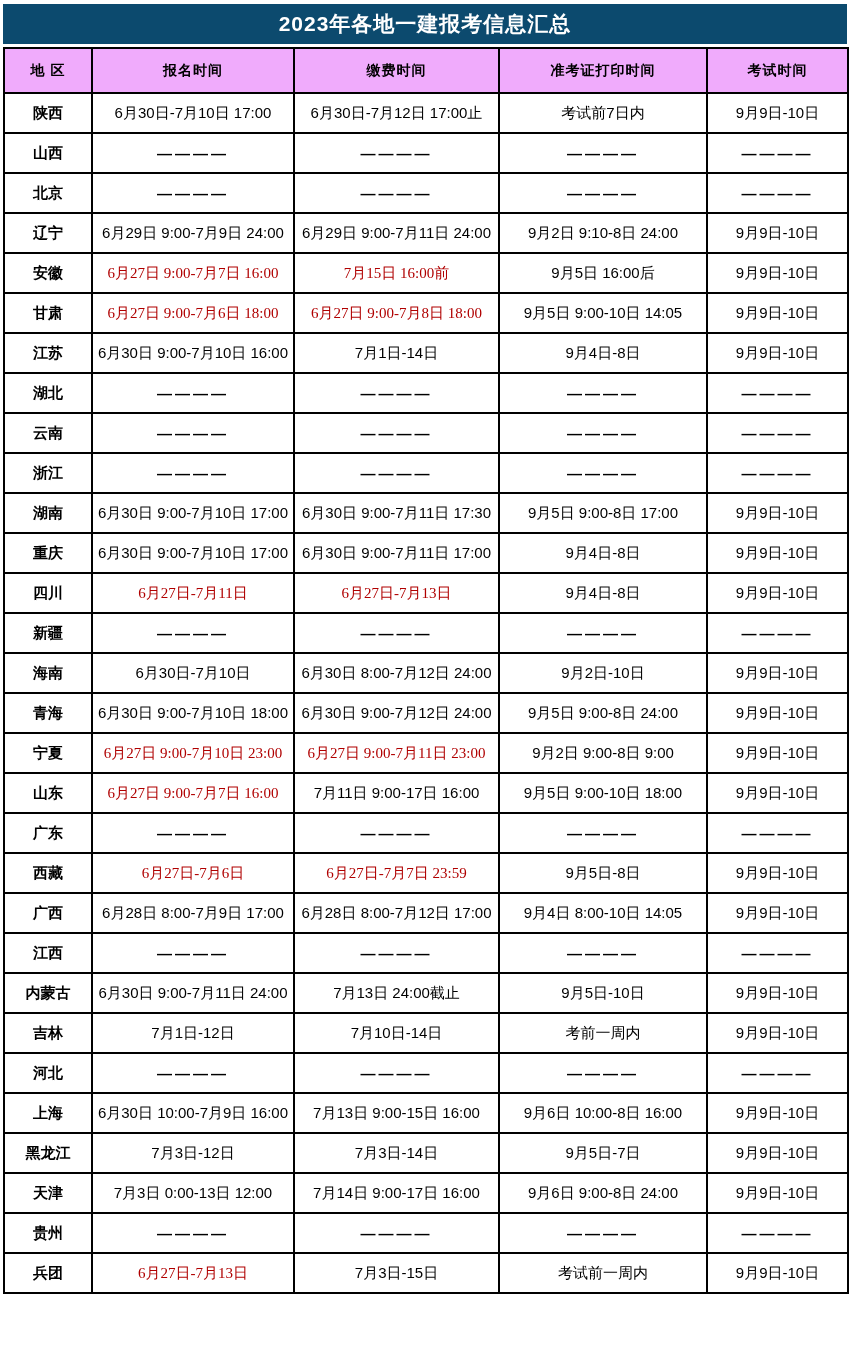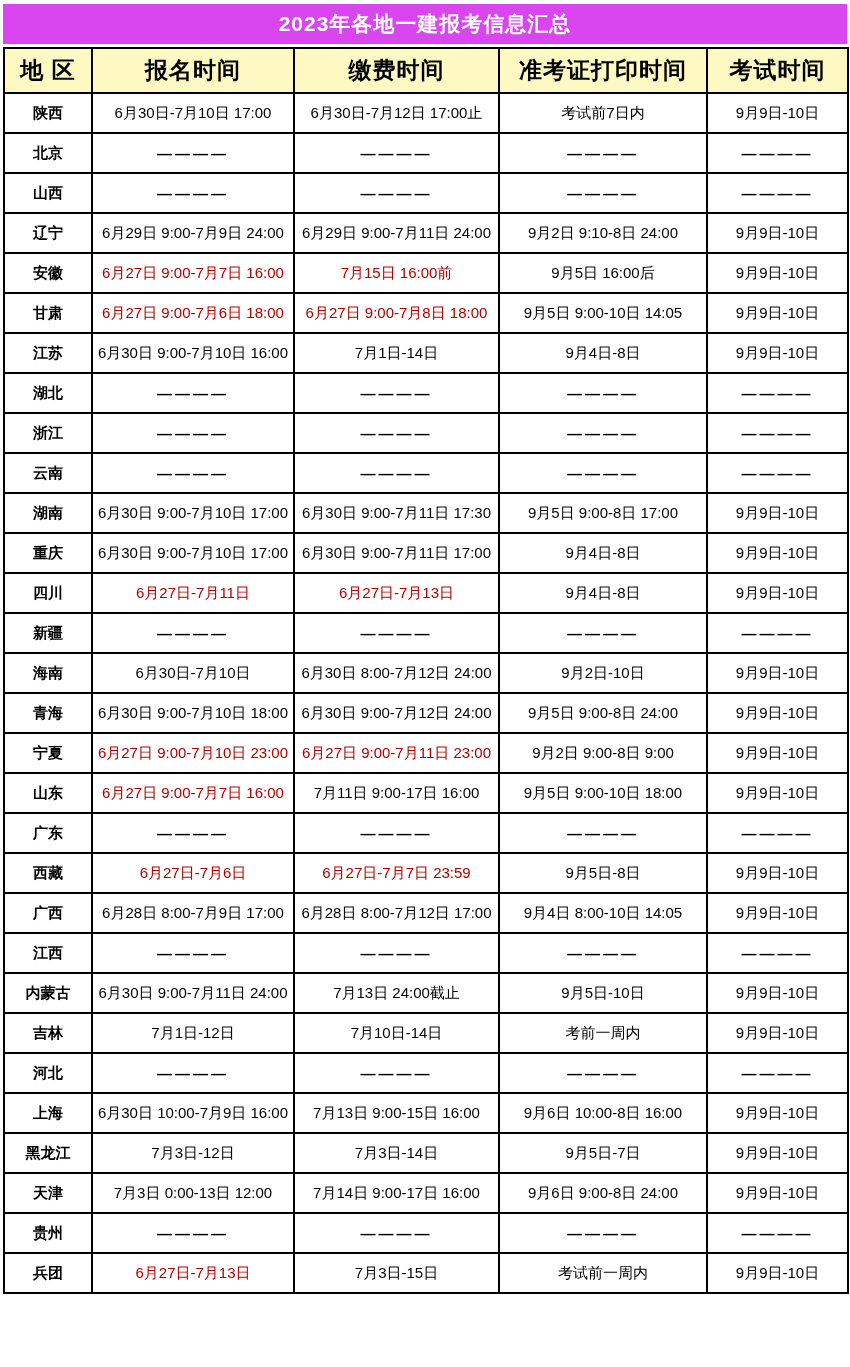--- a/index.html
+++ b/index.html
@@ -8,21 +8,21 @@
     background: #ffffff;
     font-family: "Liberation Sans", "DejaVu Sans", sans-serif;
     color: #000000;
   }
   .page {
     width: 850px;
     box-sizing: border-box;
     padding: 4px 3px 0 3px;
   }
   .title-bar {
-    background: #d946ef;
+    background: #0c4a6e;
     color: #ffffff;
     font-size: 21px;
     font-weight: bold;
     text-align: center;
     height: 40px;
     line-height: 40px;
     letter-spacing: 1px;
     margin-bottom: 3px;
   }
   table.info-table {
@@ -33,37 +33,38 @@
   table.info-table th,
   table.info-table td {
     border: 2px solid #000000;
     text-align: center;
     vertical-align: middle;
     padding: 0 2px;
     overflow: hidden;
     white-space: nowrap;
   }
   table.info-table th {
-    background: #fef9c3;
-    font-size: 23px;
+    background: #f0abfc;
+    font-size: 14px;
     font-weight: bold;
     height: 43px;
     letter-spacing: 1px;
   }
   table.info-table td {
     font-size: 15px;
     height: 38px;
   }
   td.region {
     font-size: 16px;
     font-weight: bold;
     margin-top: 10px;
   }
   td.red {
     color: #b00000;
+    font-family: Liberation Serif, serif;
   }
   td.dash {
     letter-spacing: 3px;
     font-weight: bold;
   }
 </style>
 </head>
 <body>
 
 <div class="page">
@@ -88,28 +89,28 @@
     </thead>
     <tbody>
         <tr>
           <td class="region">陕西</td>
           <td>6月30日-7月10日 17:00</td>
           <td>6月30日-7月12日 17:00止</td>
           <td>考试前7日内</td>
           <td>9月9日-10日</td>
         </tr>
         <tr>
+          <td class="region">山西</td>
+          <td class="dash">————</td>
+          <td class="dash">————</td>
+          <td class="dash">————</td>
+          <td class="dash">————</td>
+        </tr>
+        <tr>
           <td class="region">北京</td>
-          <td class="dash">————</td>
-          <td class="dash">————</td>
-          <td class="dash">————</td>
-          <td class="dash">————</td>
-        </tr>
-        <tr>
-          <td class="region">山西</td>
           <td class="dash">————</td>
           <td class="dash">————</td>
           <td class="dash">————</td>
           <td class="dash">————</td>
         </tr>
         <tr>
           <td class="region">辽宁</td>
           <td>6月29日 9:00-7月9日 24:00</td>
           <td>6月29日 9:00-7月11日 24:00</td>
           <td>9月2日 9:10-8日 24:00</td>
@@ -137,28 +138,28 @@
           <td>9月9日-10日</td>
         </tr>
         <tr>
           <td class="region">湖北</td>
           <td class="dash">————</td>
           <td class="dash">————</td>
           <td class="dash">————</td>
           <td class="dash">————</td>
         </tr>
         <tr>
+          <td class="region">云南</td>
+          <td class="dash">————</td>
+          <td class="dash">————</td>
+          <td class="dash">————</td>
+          <td class="dash">————</td>
+        </tr>
+        <tr>
           <td class="region">浙江</td>
-          <td class="dash">————</td>
-          <td class="dash">————</td>
-          <td class="dash">————</td>
-          <td class="dash">————</td>
-        </tr>
-        <tr>
-          <td class="region">云南</td>
           <td class="dash">————</td>
           <td class="dash">————</td>
           <td class="dash">————</td>
           <td class="dash">————</td>
         </tr>
         <tr>
           <td class="region">湖南</td>
           <td>6月30日 9:00-7月10日 17:00</td>
           <td>6月30日 9:00-7月11日 17:30</td>
           <td>9月5日 9:00-8日 17:00</td>

